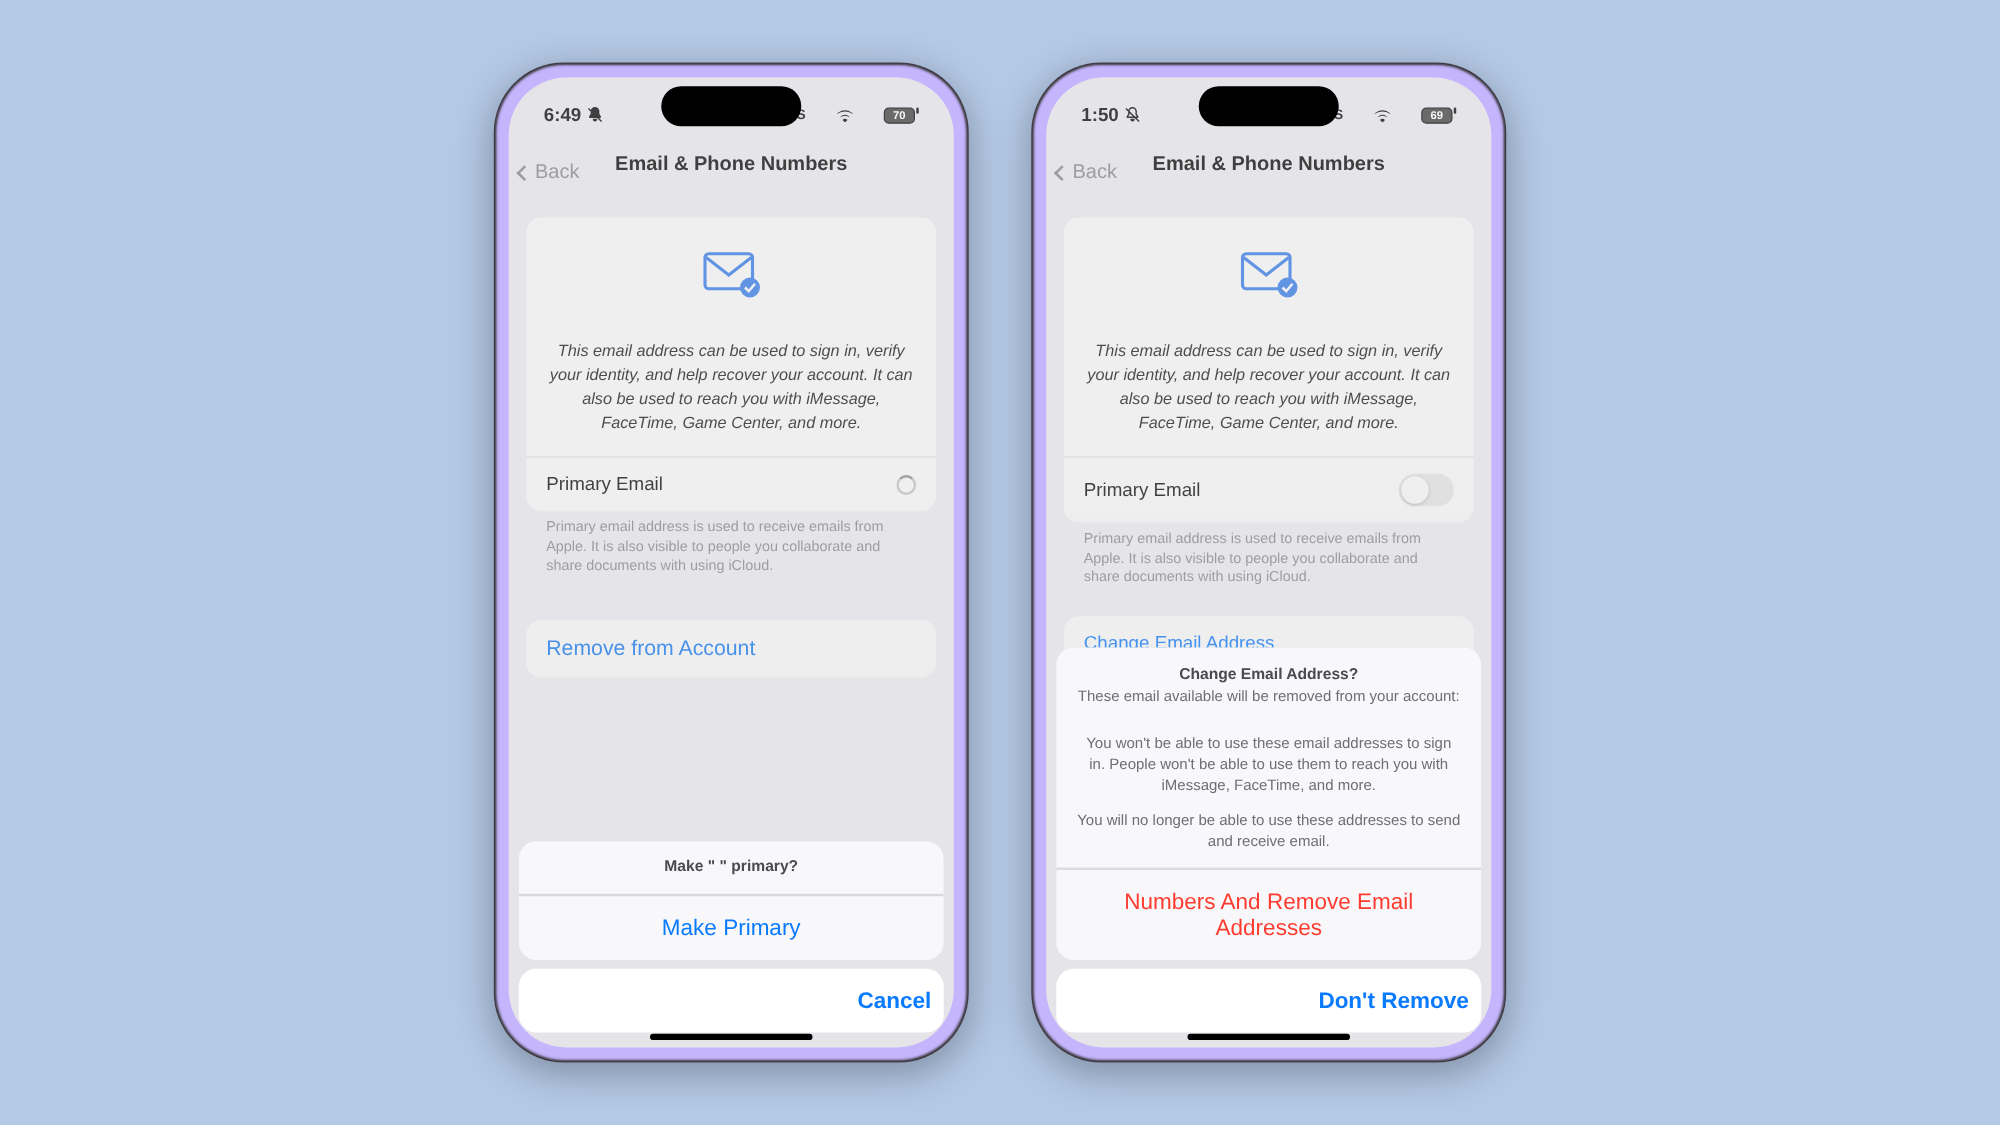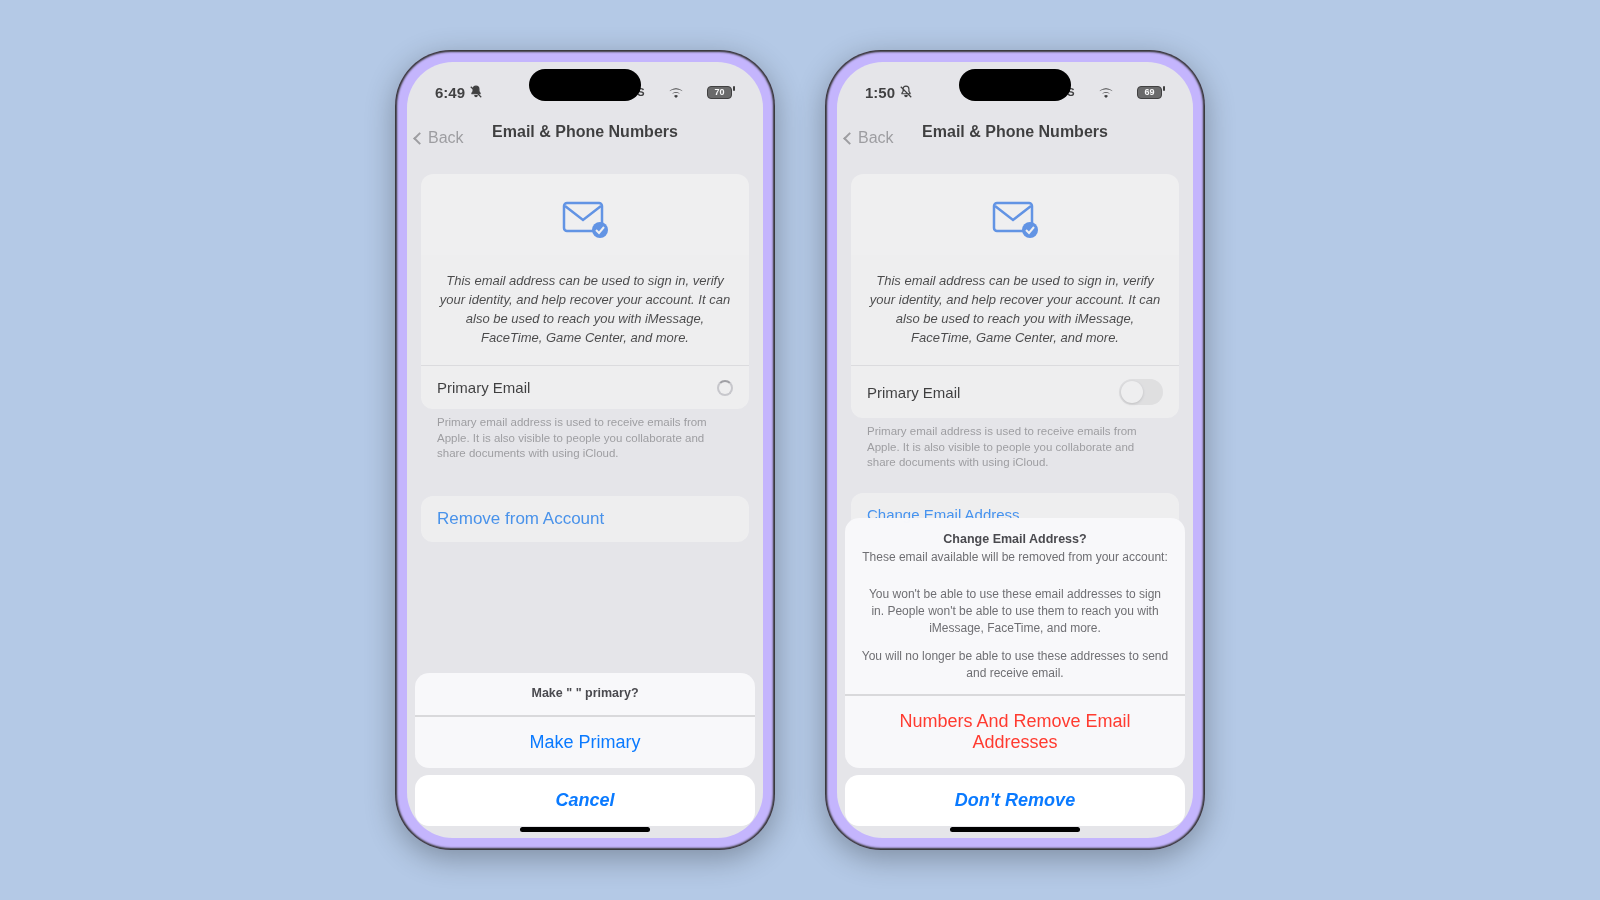--- a/index.html
+++ b/index.html
@@ -192,26 +192,25 @@
     padding: 15px 22px;
     font-size: 18px;
     color: #0a7aff;
     border-top: .5px solid #d9d9db;
   }
   .as-btn.destructive { color: #ff3b30; }
   .as-cancel {
     margin-top: 7px;
     background: #fff;
     border-radius: 14px;
-    text-align: center;
+    text-align: right;
     padding: 15px 10px;
     font-size: 18px;
     font-weight: 600;
     color: #0a7aff;
-    font-style: italic;
   }
   .alert {
     position: absolute;
     left: 8px; right: 8px;
     bottom: 12px;
     z-index: 50;
   }
   .alert .as-group { background: rgba(248,248,250,.97); }
   .alert .as-head { padding: 14px 16px 12px; }
   .alert .as-msg + .as-msg { margin-top: 20px; }

